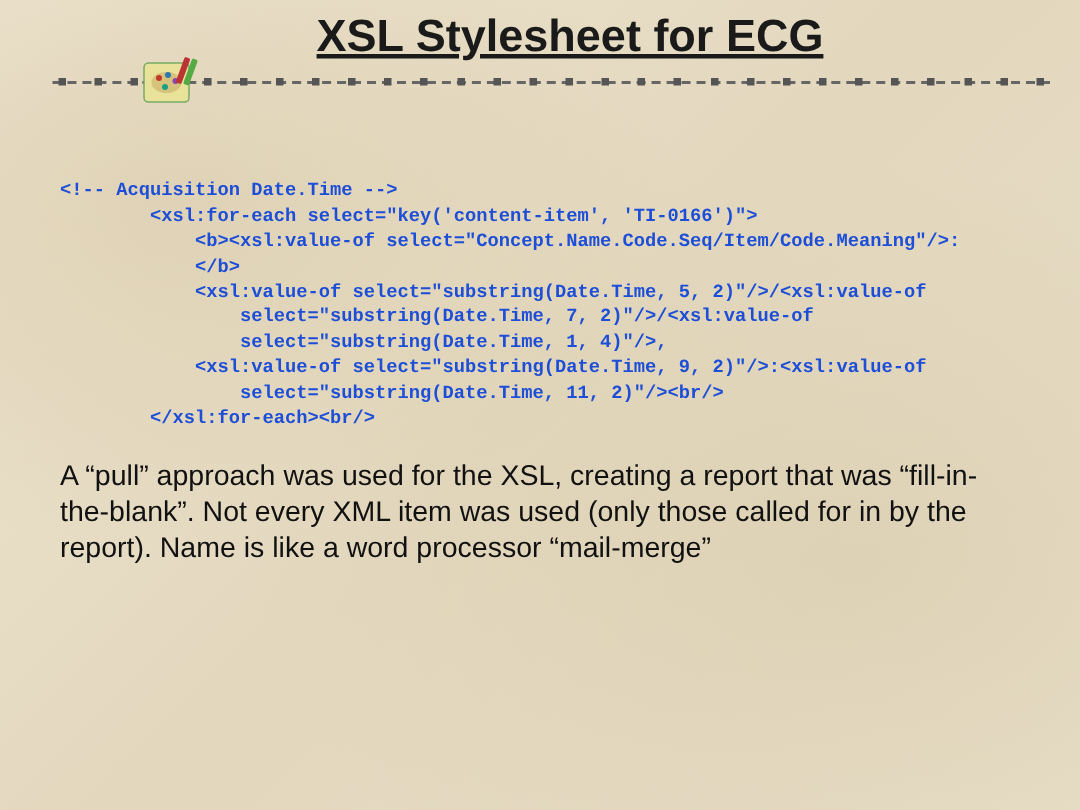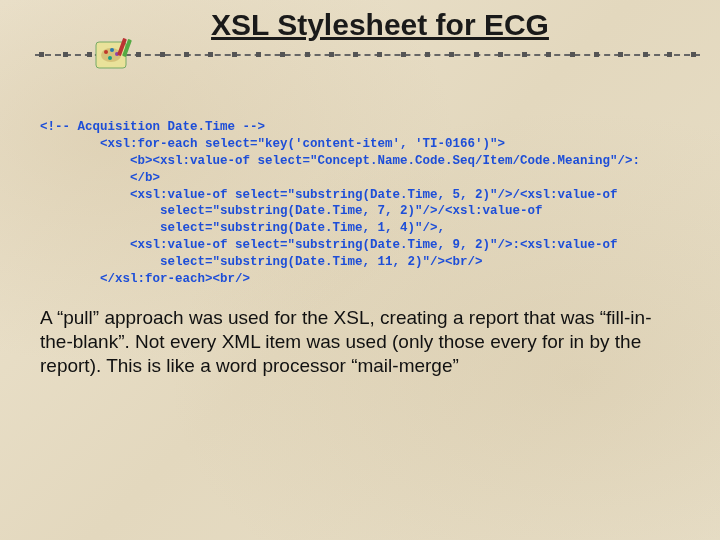--- a/index.html
+++ b/index.html
@@ -137,13 +137,13 @@
         &lt;xsl:for-each select="key('content-item', 'TI-0166')"&gt;
             &lt;b&gt;&lt;xsl:value-of select="Concept.Name.Code.Seq/Item/Code.Meaning"/&gt;:
             &lt;/b&gt;
             &lt;xsl:value-of select="substring(Date.Time, 5, 2)"/&gt;/&lt;xsl:value-of
                 select="substring(Date.Time, 7, 2)"/&gt;/&lt;xsl:value-of
                 select="substring(Date.Time, 1, 4)"/&gt;,
             &lt;xsl:value-of select="substring(Date.Time, 9, 2)"/&gt;:&lt;xsl:value-of
                 select="substring(Date.Time, 11, 2)"/&gt;&lt;br/&gt;
         &lt;/xsl:for-each&gt;&lt;br/&gt;</div>
 
-<div class="body-text">A “pull” approach was used for the XSL, creating a report that was “fill-in-the-blank”. Not every XML item was used (only those every for in by the report). This is like a word processor “mail-merge”</div>
+<div class="body-text">A “pull” approach was used for the XSL, creating a report that was “fill-in-the-blank”. Not every XML item was used (only those called for in by the report). Name is like a word processor “mail-merge”</div>
 
 </body></html>

